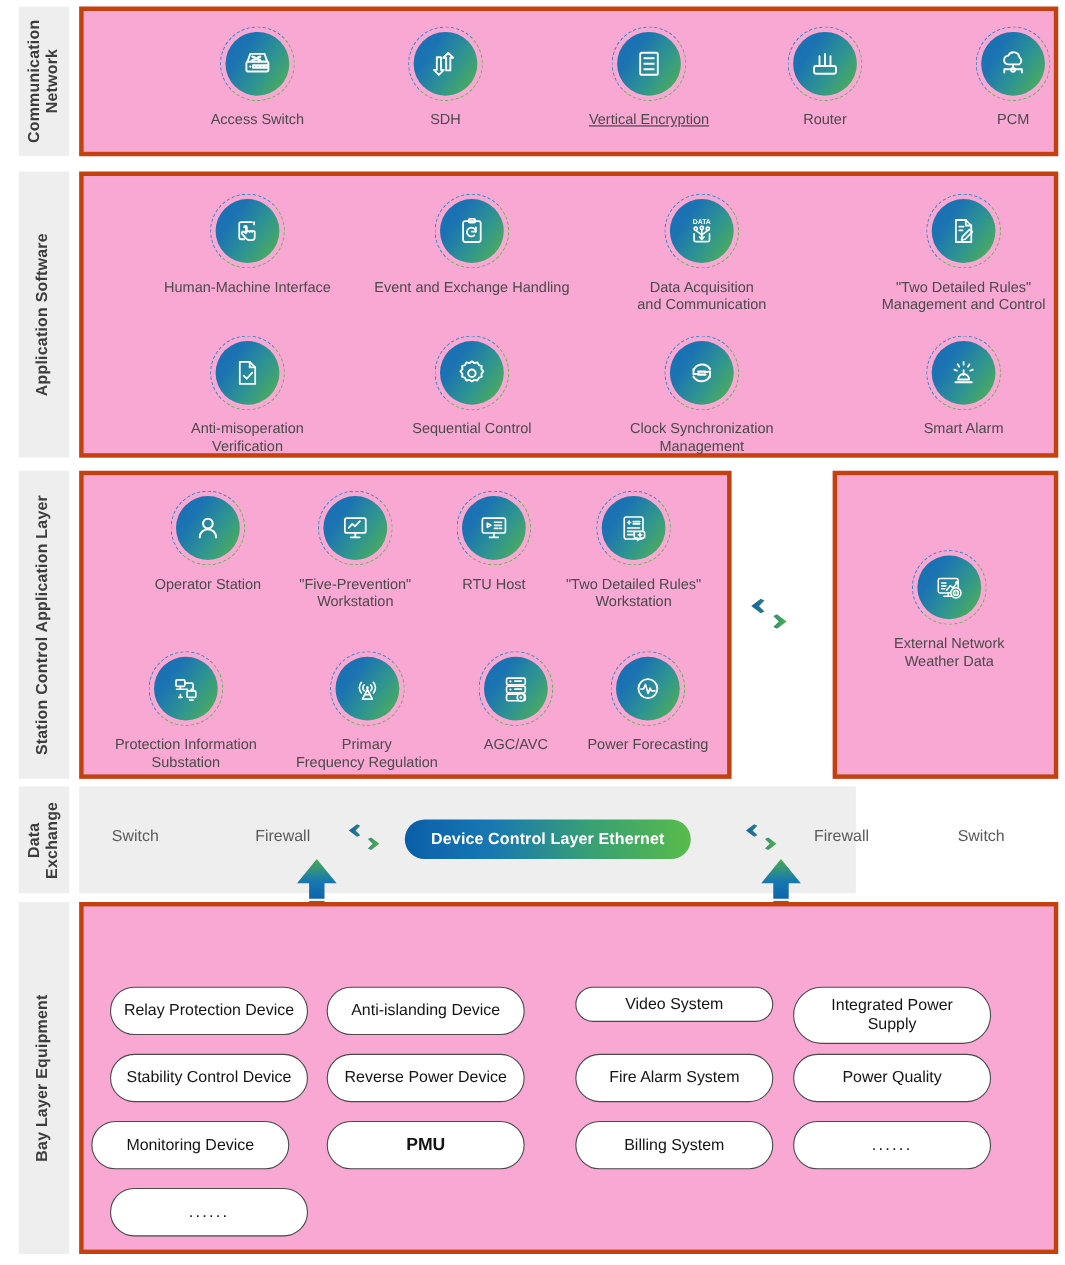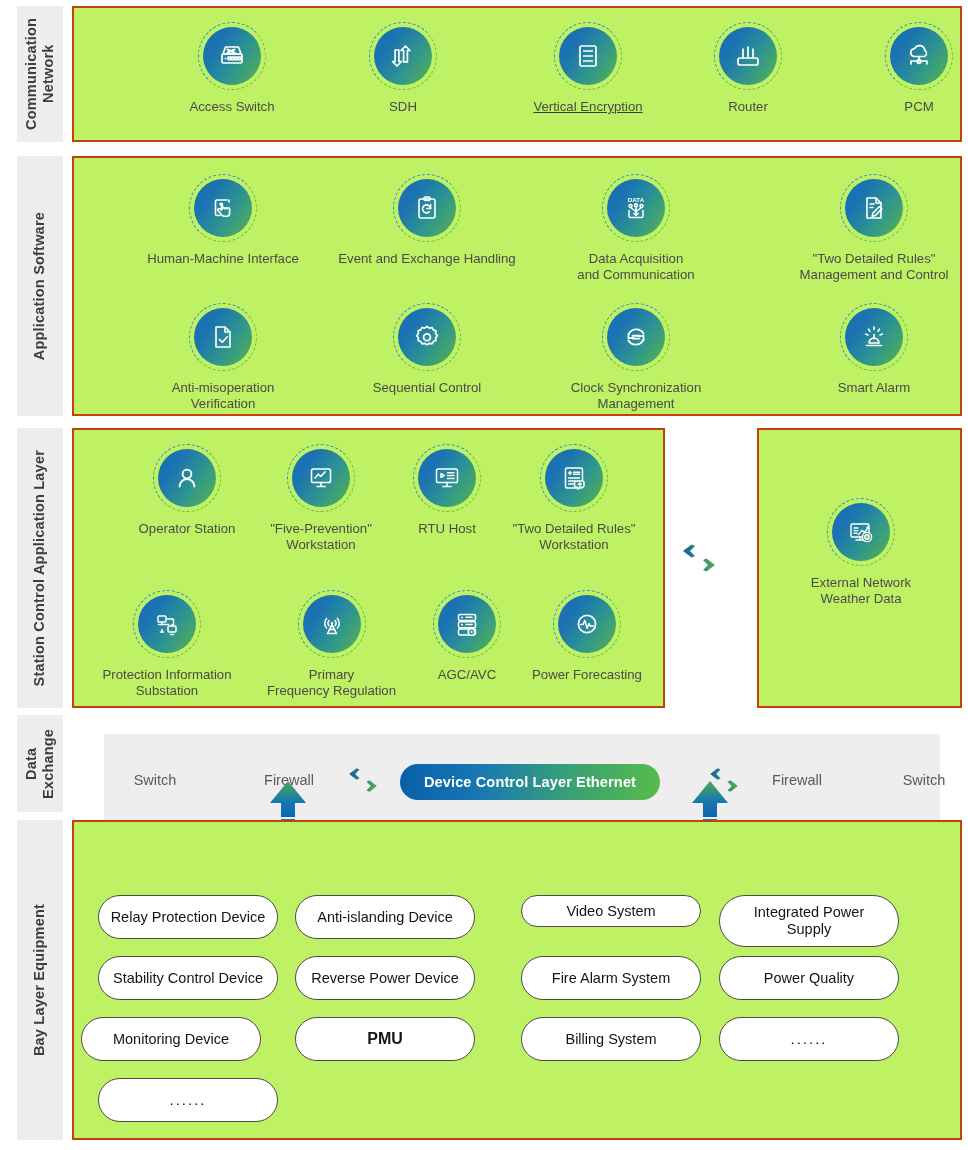--- a/index.html
+++ b/index.html
@@ -30,22 +30,22 @@
     font-weight: 700;
     color: #3d3d3d;
     text-align: center;
     line-height: 1.18;
     letter-spacing: .2px;
   }
 
   
   .panel {
     position: absolute;
-    background: #bef264;
-    border: 2px solid #c2410c;
+    background: #f9a8d4;
+    border: 4px solid #c2410c;
   }
   .panel.gray { background: #eeeeee; border: none; }
 
   
   .node { position: absolute; text-align: center; }
   .circle-wrap {
     position: relative;
     margin: 0 auto;
     width: 68px; height: 68px;
   }
@@ -495,21 +495,21 @@
       </div>
       <div class="caption">External Network
 Weather Data</div>
     </div>
   </div>
 
   <div class="side-label" style="top:715px;height:97px;">
     <span>Data
 Exchange</span>
   </div>
-  <div class="panel gray" style="left:72px;top:734px;width:836px;height:97px;margin-left:32px;">
+  <div class="panel gray" style="left:72px;top:715px;width:706px;height:97px;">
     <div class="dx-text" style="left:51px;top:38px;">Switch</div>
     <div class="dx-text" style="left:185px;top:38px;">Firewall</div>
 
     <div class="exch" style="left:244px;top:33px;width:30px;height:26px;">
       <svg viewBox="0 0 34 30" width="30" height="26">
         <defs>
           <linearGradient id="gx2" x1="0" y1="0" x2="1" y2="0">
             <stop offset="0" stop-color="#1161a8"></stop>
               <stop offset="1" stop-color="#4fae4d"></stop>
           </linearGradient>

